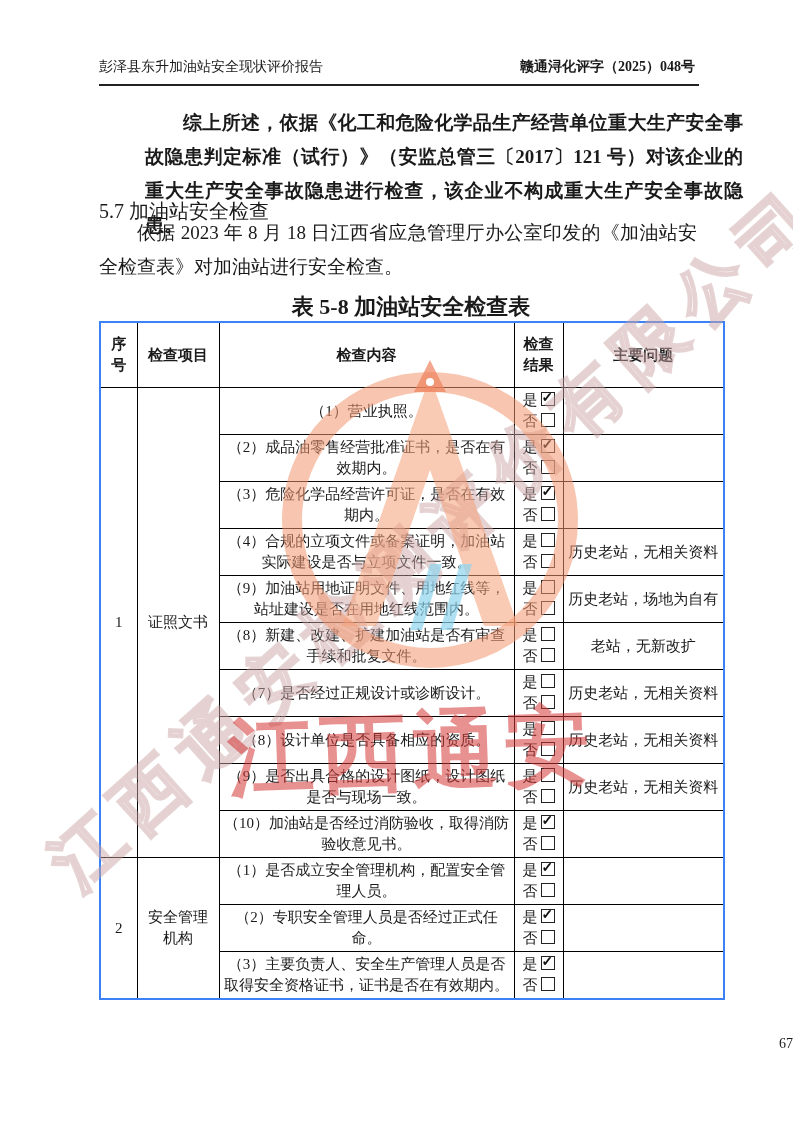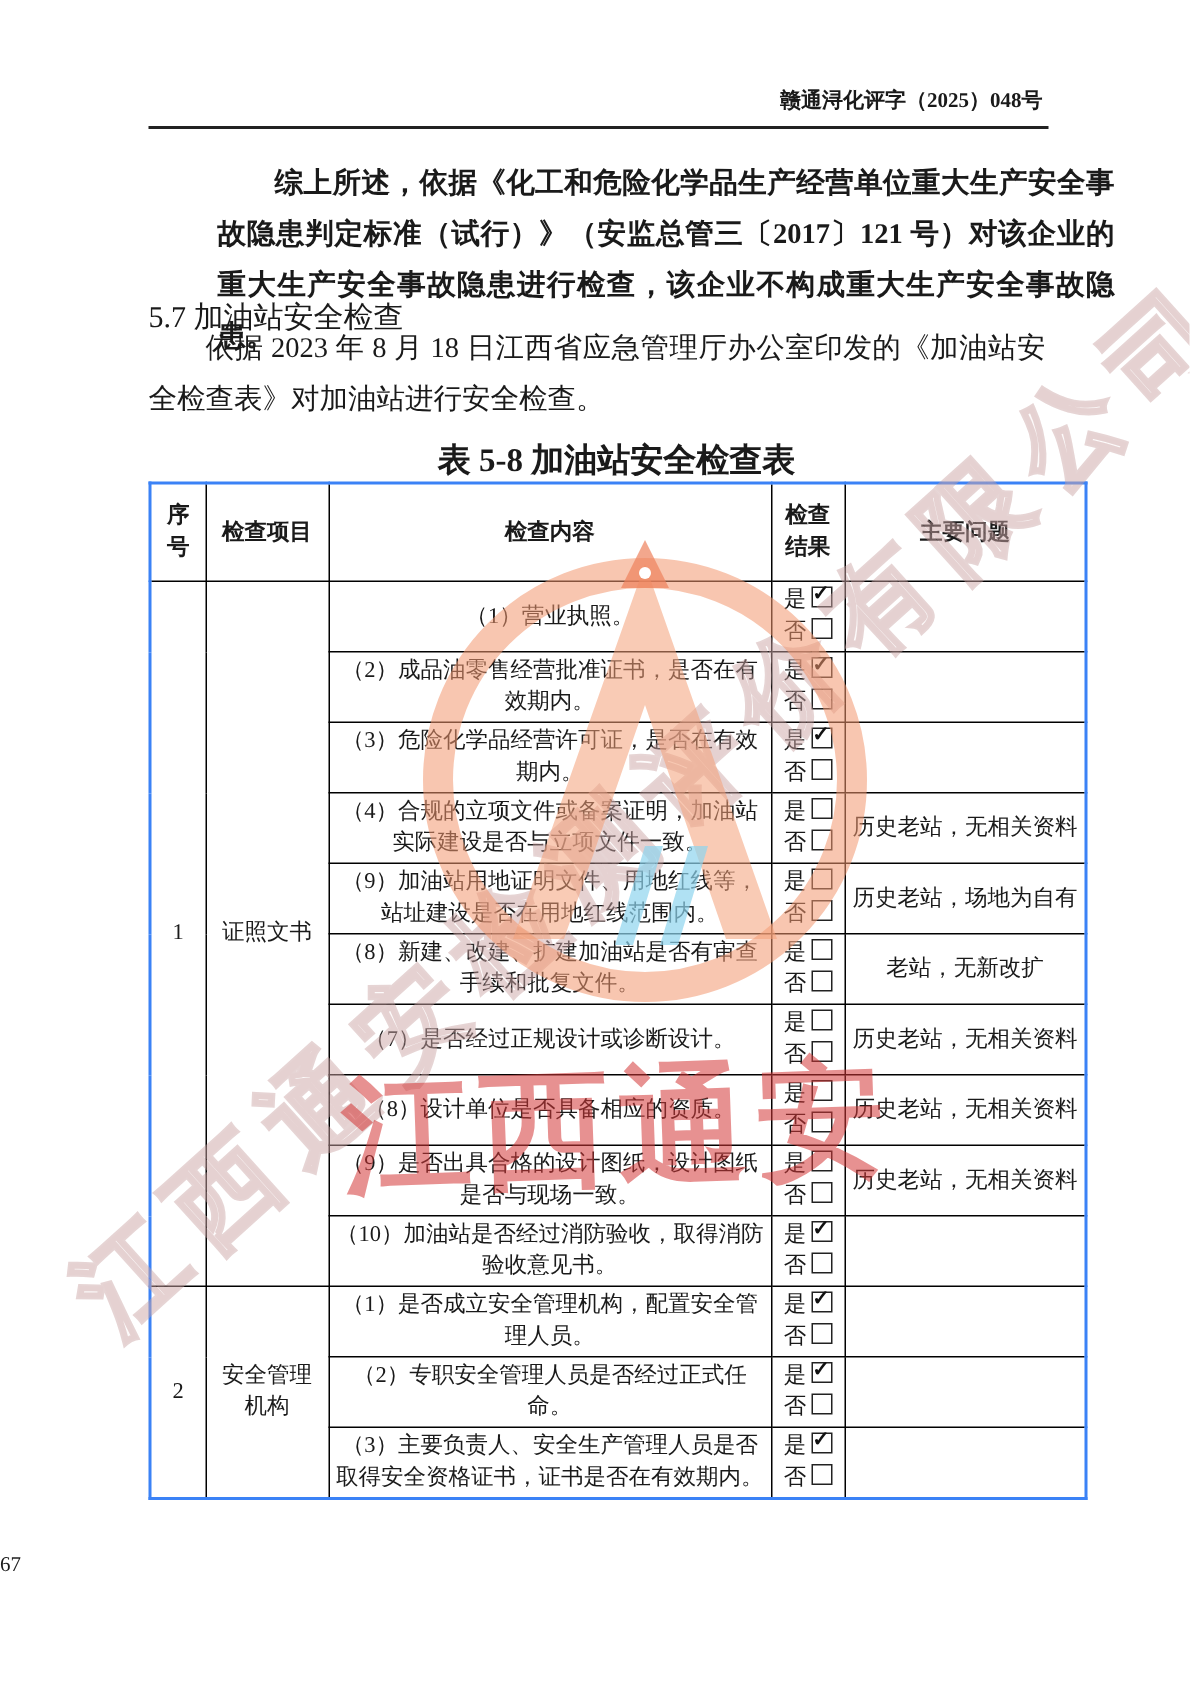--- a/index.html
+++ b/index.html
@@ -42,26 +42,27 @@
   
   .wm{position:absolute;z-index:5;pointer-events:none;}
   .wm-diag{left:62px;top:828px;font-size:70px;letter-spacing:14px;white-space:nowrap;
     transform:rotate(-42deg);transform-origin:0 50%;
     color:rgba(235,205,205,0.10);-webkit-text-stroke:2.5px rgba(200,160,160,0.45);
     font-family:"Liberation Sans",sans-serif;font-weight:bold;}
   .wm-red{left:228px;top:694px;font-size:86px;font-weight:bold;letter-spacing:6px;
     color:rgba(211,55,55,0.55);transform:rotate(-2deg);
     font-family:"Liberation Serif",serif;white-space:nowrap;}
   .wm-logo{left:272px;top:358px;width:316px;height:316px;}
-  .pageno{position:absolute;top:1036px;left:0;width:793px;text-align:left;font-size:14px;}
+  .pageno{position:absolute;top:1036px;left:0;width:793px;text-align:right;font-size:14px;}
 </style>
 </head>
 <body>
 
 <div class="hdr">
+  <span class="hl">彭泽县东升加油站安全现状评价报告</span>
   <span class="hr">赣通浔化评字（2025）048号</span>
 </div>
 <div class="hdr-rule"></div>
 
 <div class="para1">综上所述，依据《化工和危险化学品生产经营单位重大生产安全事故隐患判定标准（试行）》（安监总管三〔2017〕121 号）对该企业的重大生产安全事故隐患进行检查，该企业不构成重大生产安全事故隐患。</div>
 <div class="h57">5.7 加油站安全检查</div>
 <div class="para2">依据 2023 年 8 月 18 日江西省应急管理厅办公室印发的《加油站安全检查表》对加油站进行安全检查。</div>
 <div class="caption">表 5-8 加油站安全检查表</div>
 
 <table class="chk">

